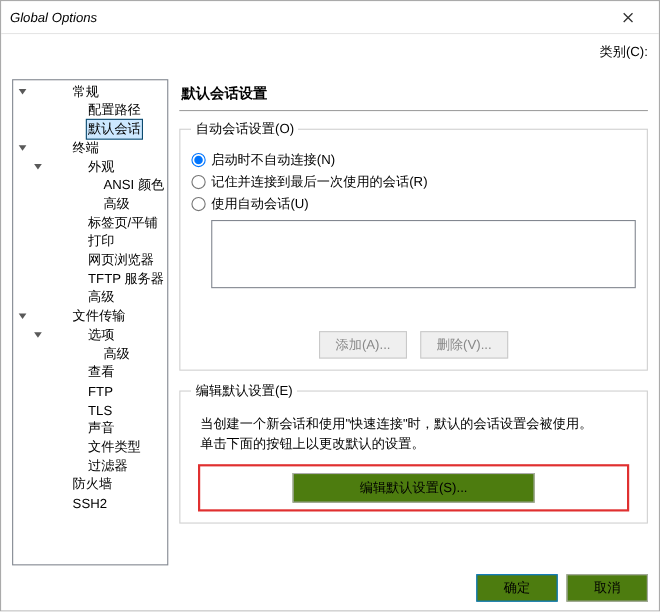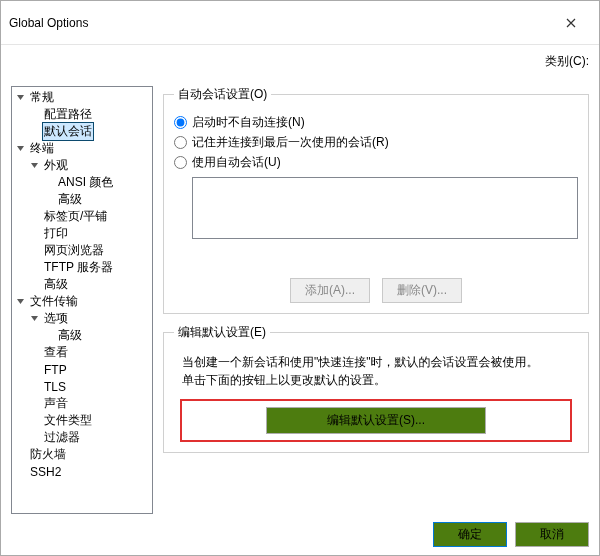--- a/index.html
+++ b/index.html
@@ -1,29 +1,29 @@
 <!DOCTYPE html>
 <html><head>
 <meta charset="utf-8">
 <style>
 * { box-sizing: border-box; margin: 0; padding: 0; }
 body { font-family: "Microsoft YaHei", "Segoe UI", Tahoma, sans-serif; font-size: 12px; background: #fff; color: #000; }
 .window { width: 600px; height: 556px; border: 1px solid #aaa; background: #fff; display: flex; flex-direction: column; }
-.titlebar { height: 44px; display: flex; align-items: center; padding: 0 8px; border-bottom: 1px solid #e5e5e5; }
+.titlebar { height: 30px; display: flex; align-items: center; padding: 0 8px; border-bottom: 1px solid #e5e5e5; font-style: italic; }
 .titlebar .title { flex: 1; font-size: 12px; }
 .titlebar .close { width: 40px; height: 28px; display: flex; align-items: center; justify-content: center; cursor: pointer; }
 .titlebar .close svg { width: 10px; height: 10px; }
 .body { flex: 1; display: flex; flex-direction: column; padding: 6px 10px 8px 10px; }
 .category-label { margin: 2px 0 16px 2px; text-align: right; }
 .content { flex: 1; display: flex; gap: 10px; }
 .tree-pane { width: 142px; border: 1px solid #828790; background: #fff; overflow: auto; padding: 2px 0; }
 .tree ul { list-style: none; padding-left: 14px; }
 .tree > ul { padding-left: 2px; }
 .tree li { white-space: nowrap; }
-.tree .row { display: flex; align-items: center; height: 17px; padding-right: 4px; cursor: default; }
+.tree .row { display: flex; align-items: center; height: 17px; padding-right: 4px; cursor: default; gap: 36px; }
 .tree .exp { width: 12px; height: 12px; margin-right: 2px; display: inline-flex; align-items: center; justify-content: center; flex-shrink: 0; }
 .tree .exp svg { width: 9px; height: 9px; }
 .tree .spacer { width: 14px; display: inline-block; flex-shrink: 0; }
 .tree .lbl { padding: 0 2px; }
 .tree .selected .lbl { background: #cde8ff; border: 1px solid #0c4a6e; padding: 0 1px; }
 .right-pane { flex: 1; display: flex; flex-direction: column; }
 .page-title { font-weight: bold; font-size: 13px; border-bottom: 1px solid #a0a0a0; padding: 4px 2px 6px 2px; margin-bottom: 8px; }
 fieldset { border: 1px solid #d0d0d0; margin-bottom: 10px; padding: 8px 10px 10px 10px; }
 legend { padding: 0 4px; font-size: 12px; }
 .radio-row { display: flex; margin: 3px 0; }
@@ -225,20 +225,21 @@
                 <div class="row">
                   <span class="spacer"></span>
                   <span class="lbl">SSH2</span>
                 </div>
               </li>
           </ul>
         </div>
       </div>
 
       <div class="right-pane">
+        <div class="page-title">默认会话设置</div>
 
         <fieldset>
           <legend>自动会话设置(O)</legend>
           <label class="radio-row">
             <input type="radio" name="auto" checked="" style="">
             <span>启动时不自动连接(N)</span>
           </label>
           <label class="radio-row">
             <input type="radio" name="auto" style="">
             <span>记住并连接到最后一次使用的会话(R)</span>

